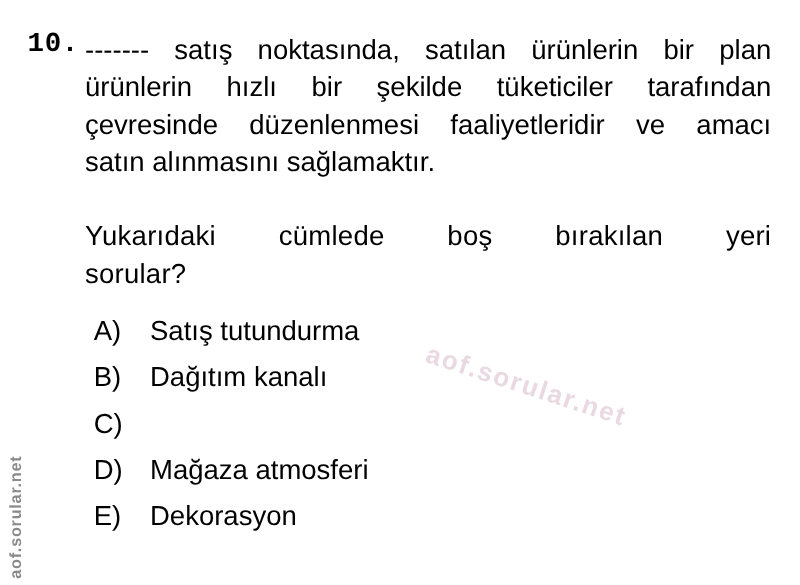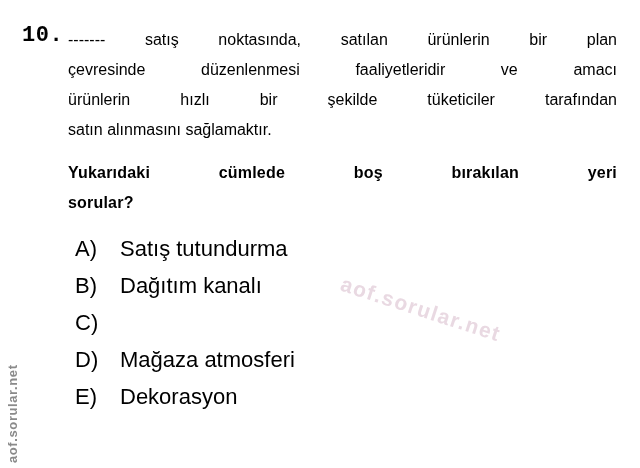--- a/index.html
+++ b/index.html
@@ -22,32 +22,32 @@
     line-height: 22px;
     letter-spacing: 0.5px;
     font-family: Liberation Mono, monospace;
   }
   .qbody {
     position: absolute;
     left: 68px;
     top: 25px;
     width: 549px;
   }
-  .para { font-size: 16px; line-height: 30px; }
+  .para { font-size: 22px; line-height: 30px; }
   .para .jline {
     text-align: justify;
     text-align-last: justify;
     height: 30px;
     overflow: hidden;
   }
   .para .jline.no-just {
     text-align: right;
     text-align-last: left;
   }
-  .para.bold { font-weight: bold; margin-top: 13px; letter-spacing: 0.2px; }
+  .para.bold { font-weight: normal; margin-top: 29px; letter-spacing: 0.2px; }
   .options { margin-top: 20px; padding-left: 7px; }
   .option {
     display: flex;
     align-items: baseline;
     font-size: 22px;
     line-height: 22px;
     margin-bottom: 15px;
   }
   .option .letter {
     display: inline-block;
@@ -85,22 +85,22 @@
 <body>
 
 <div class="page">
 
   <div class="qnum">10.</div>
 
   <div class="qbody">
 
     <div class="para">
       <div class="jline">------- satış noktasında, satılan ürünlerin bir plan</div>
+      <div class="jline">ürünlerin hızlı bir şekilde tüketiciler tarafından</div>
       <div class="jline">çevresinde düzenlenmesi faaliyetleridir ve amacı</div>
-      <div class="jline">ürünlerin hızlı bir şekilde tüketiciler tarafından</div>
       <div class="jline no-just">satın alınmasını sağlamaktır.</div>
     </div>
 
     <div class="para bold">
       <div class="jline">Yukarıdaki cümlede boş bırakılan yeri</div>
       <div class="jline no-just">sorular?</div>
     </div>
 
     <div class="options">
       <div class="option">

